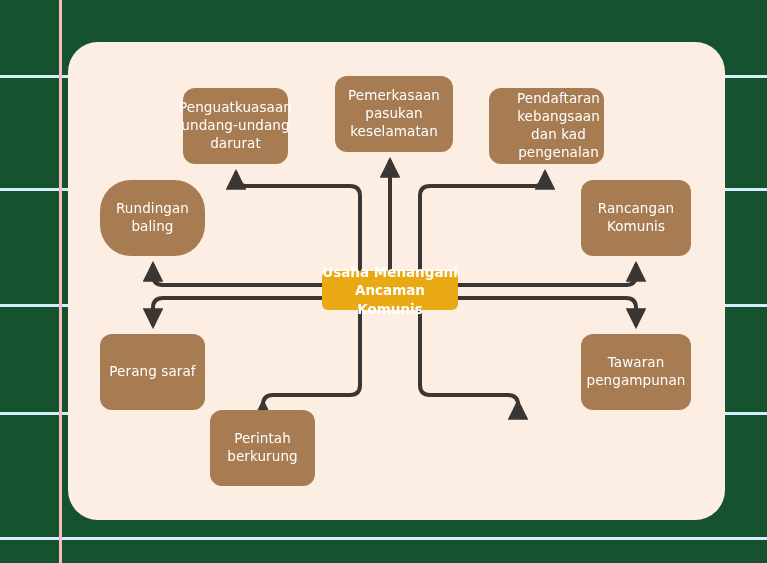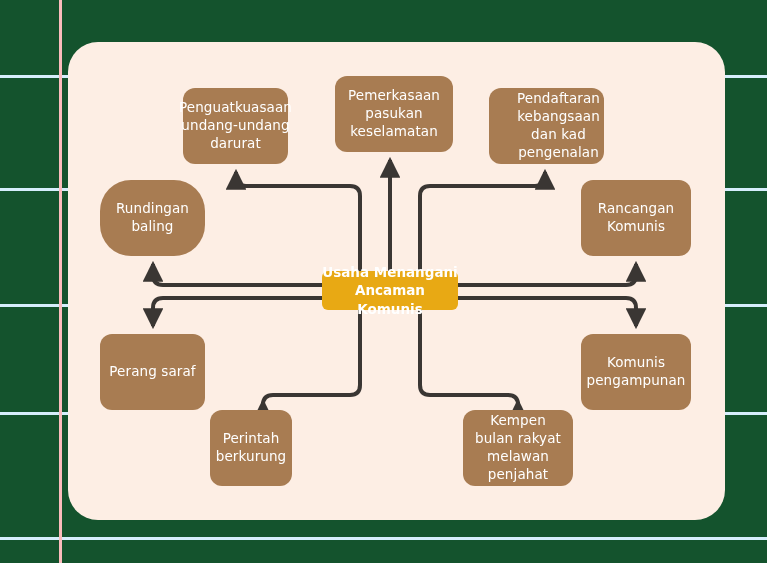--- a/index.html
+++ b/index.html
@@ -89,21 +89,21 @@
     font-weight: bold;
   }
   
   #node-penguatkuasaan { left: 183px; top: 88px;  width: 105px; height: 76px; }
   #node-pemerkasaan    { left: 335px; top: 76px;  width: 118px; height: 76px; }
   #node-pendaftaran    { left: 489px; top: 88px;  width: 115px; height: 76px; padding-left: 32px; }
   #node-rundingan      { left: 100px; top: 180px; width: 105px; height: 76px; border-radius: 31px; }
   #node-rancangan      { left: 581px; top: 180px; width: 110px; height: 76px; }
   #node-perang         { left: 100px; top: 334px; width: 105px; height: 76px; align-items: center; }
   #node-tawaran        { left: 581px; top: 334px; width: 110px; height: 76px; }
-  #node-perintah       { left: 210px; top: 410px; width: 82px; height: 76px; }
+  #node-perintah       { left: 210px; top: 410px; width: 105px; height: 76px; }
   #node-kempen         { left: 463px; top: 410px; width: 110px; height: 76px; }
 </style>
 </head>
 <body>
 
 <div id="stage">
 
   <div class="paper-rule" style="top:75px;"></div>
   <div class="paper-rule" style="top:188px;"></div>
   <div class="paper-rule" style="top:304px;"></div>
@@ -153,26 +153,23 @@
   <div class="node" id="node-rundingan">
     <span>Rundingan baling</span>
   </div>
   <div class="node" id="node-rancangan">
     <span>Rancangan Komunis</span>
   </div>
   <div class="node" id="node-perang">
     <span>Perang saraf</span>
   </div>
   <div class="node" id="node-tawaran">
-    <span>Komunis pengampunan</span>
+    <span>Tawaran pengampunan</span>
   </div>
   <div class="node" id="node-perintah">
     <span>Perintah berkurung</span>
-  </div>
-  <div class="node" id="node-kempen">
-    <span>Kempen bulan rakyat melawan penjahat</span>
   </div>
 
   <div id="center-node">
     <span>Usaha Menangani Ancaman Komunis</span>
   </div>
 
 </div>
 
 </body></html>

